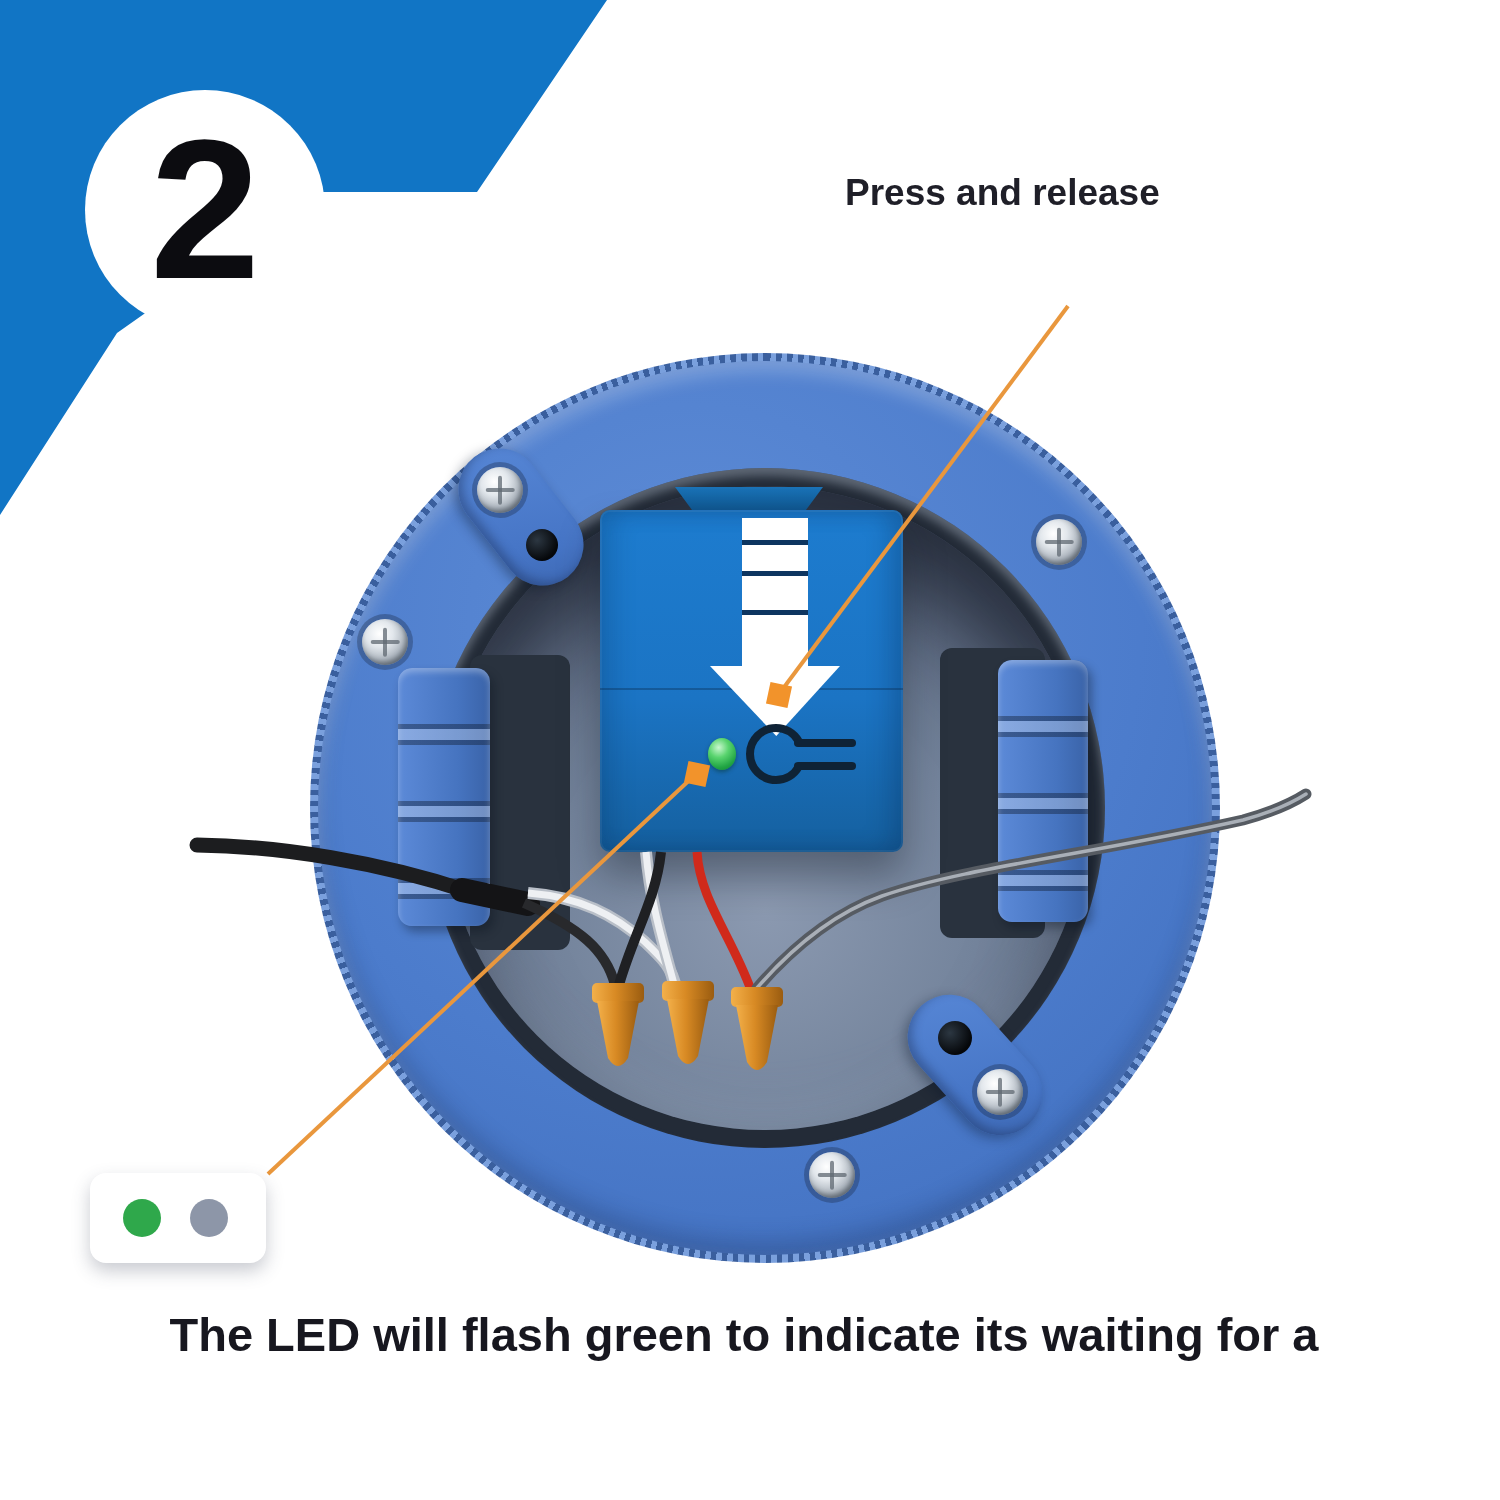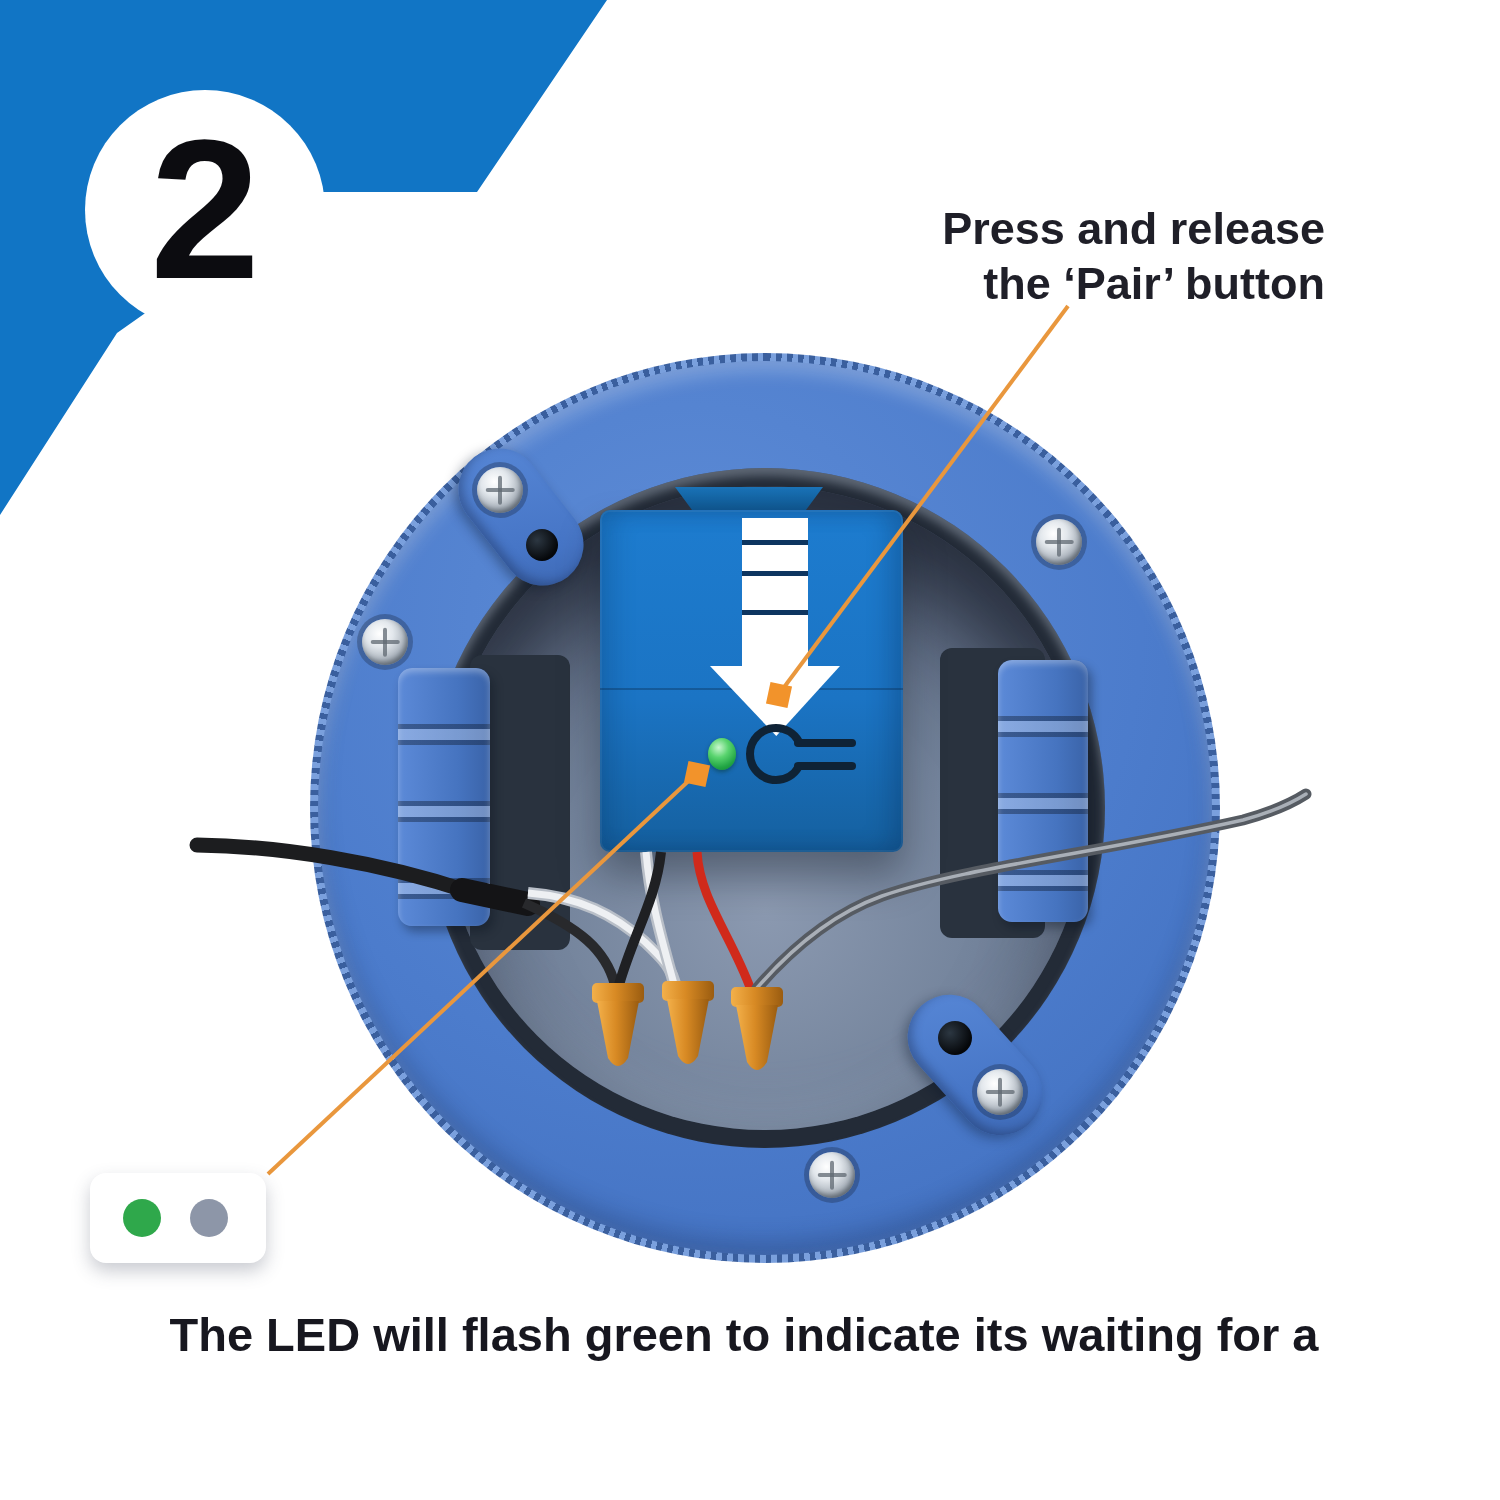--- a/index.html
+++ b/index.html
@@ -78,22 +78,22 @@
     box-shadow:0 2px 4px rgba(0,40,10,.4);}
 
   
   .legend{left:90px;top:1173px;width:176px;height:90px;border-radius:16px;background:#ffffff;
     box-shadow:0 8px 18px rgba(60,70,90,.28);}
   .legend .dot{position:absolute;top:26px;width:38px;height:38px;border-radius:50%;}
   .dot-on{left:33px;background:#2fa84b;}
   .dot-off{left:100px;background:#8d96a8;}
 
   
-  .callout{left:845px;top:170px;width:480px;text-align:right;
-    font-size:45px;font-weight:700;color:#1f1f28;line-height:1.22;margin-top:32px;}
+  .callout{left:845px;top:170px;width:480px;text-align:left;
+    font-size:37px;font-weight:700;color:#1f1f28;line-height:1.22;}
   .caption{left:0;top:1306px;width:1488px;text-align:center;
     font-size:47px;font-weight:700;color:#17171f;line-height:1.22;}
 </style>
 </head>
 <body>
 
 <div class="stage">
 
   <svg class="abs banner-svg" viewBox="0 0 620 520" width="620" height="520">
     <polygon points="0,0 607,0 477,192 317,192 117,333 0,515" fill="#1175c5"></polygon>
@@ -193,19 +193,18 @@
     <rect x="686" y="763" width="22" height="22" fill="#f2932b" transform="rotate(12 697 774)"></rect>
   </svg>
 
   <div class="abs legend">
     <div class="dot dot-on"></div>
     <div class="dot dot-off"></div>
   </div>
 
   <div class="abs callout">
     <div>Press and release</div>
-    <div>the ‘Pair’ button</div>
   </div>
   <div class="abs caption">
     <div>The LED will flash green to indicate its waiting for a</div>
   </div>
 
 </div>
 
 </body></html>

